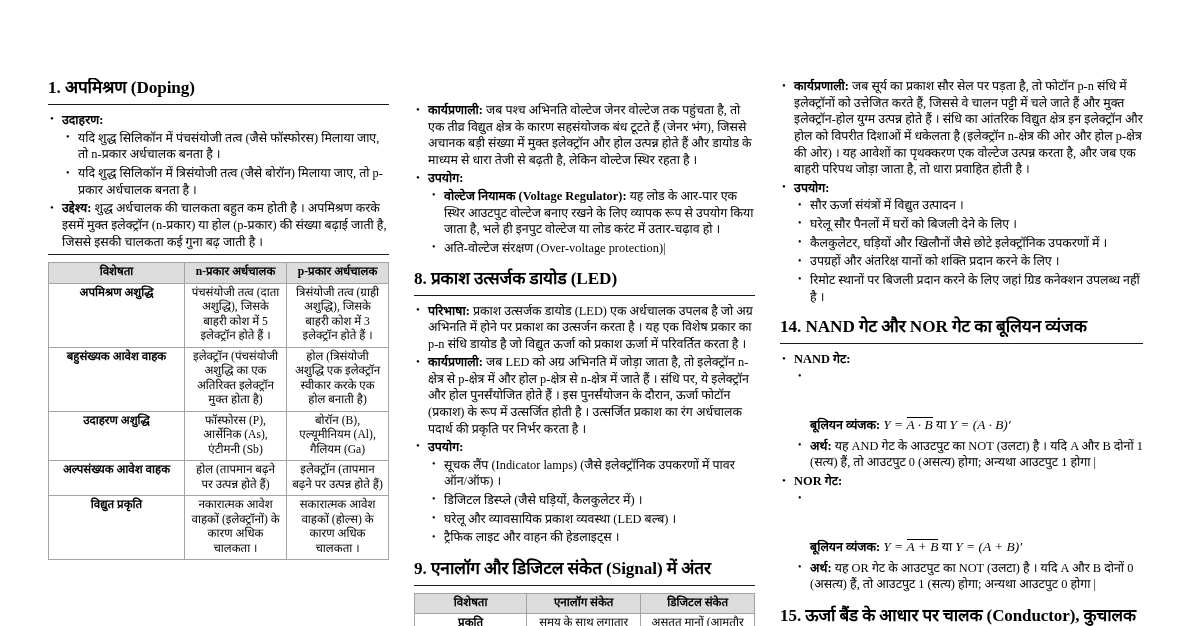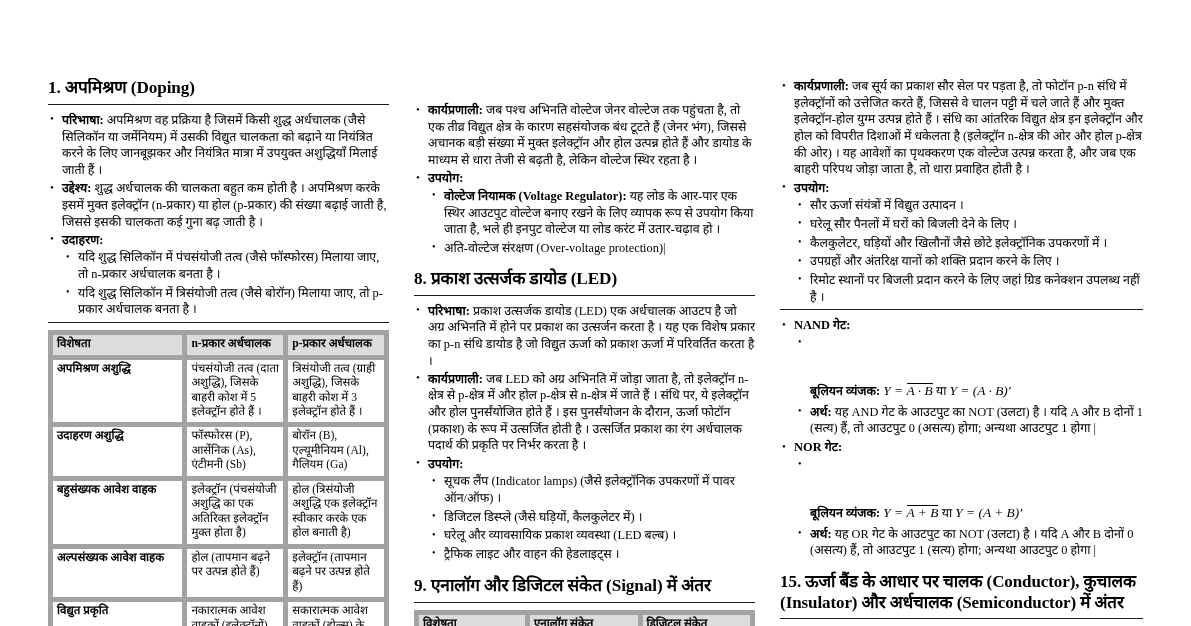--- a/index.html
+++ b/index.html
@@ -95,26 +95,26 @@
   }
   b, .b { font-weight: bold; }
 
   table.t {
     border-collapse: collapse;
     width: 100%;
     table-layout: fixed;
     margin-top: 1px;
   }
   table.t td, table.t th {
-    border: 5px solid #a3a3a3;
+    border: 1px solid #a3a3a3;
     padding: 2px 4px 3px 4px;
     font-size: 11.6px;
     line-height: 1.25;
     vertical-align: top;
-    text-align: left;
+    text-align: center;
     word-wrap: break-word;
   }
   table.t thead td {
     background: #dcdcdc;
     font-weight: bold;
   }
   table.t tbody td:first-child {
     font-weight: bold;
   }
   .math {
@@ -134,28 +134,27 @@
 <body>
 
 <div class="page">
   <div class="columns">
 
     <div class="col c1">
 
       <h2 class="section">1. अपमिश्रण (Doping)</h2>
       <hr class="rule">
       <ul class="l1">
-        <li><b>परिभाषा:</b><span> अपमिश्रण वह प्रक्रिया है जिसमें किसी शुद्ध अर्धचालक (जैसे सिलिकॉन या जर्मेनियम) में उसकी विद्युत चालकता को बढ़ाने या नियंत्रित करने के लिए जानबूझकर और नियंत्रित मात्रा में उपयुक्त अशुद्धियाँ मिलाई जाती हैं ।</span></li>
-        <li><b>उद्देश्य:</b><span> शुद्ध अर्धचालक की चालकता बहुत कम होती है ।  अपमिश्रण करके इसमें मुक्त इलेक्ट्रॉन (n-प्रकार) या होल (p-प्रकार) की संख्या बढ़ाई जाती है, जिससे इसकी चालकता कई गुना बढ़ जाती है ।</span></li>
         <li><b>उदाहरण:</b>
           <ul class="l2">
             <li>यदि शुद्ध सिलिकॉन में पंचसंयोजी तत्व (जैसे फॉस्फोरस) मिलाया जाए, तो n-प्रकार अर्धचालक बनता है ।</li>
             <li>यदि शुद्ध सिलिकॉन में त्रिसंयोजी तत्व (जैसे बोरॉन) मिलाया जाए, तो p-प्रकार अर्धचालक बनता है ।</li>
           </ul>
         </li>
+        <li><b>उद्देश्य:</b><span> शुद्ध अर्धचालक की चालकता बहुत कम होती है ।  अपमिश्रण करके इसमें मुक्त इलेक्ट्रॉन (n-प्रकार) या होल (p-प्रकार) की संख्या बढ़ाई जाती है, जिससे इसकी चालकता कई गुना बढ़ जाती है ।</span></li>
       </ul>
 
       <hr class="rule">
       <table class="t">
         <colgroup>
           <col style="width:40%">
             <col style="width:30%">
             <col style="width:30%">
         </colgroup>
         <thead>
@@ -165,30 +164,30 @@
             <td>p-प्रकार अर्धचालक</td>
           </tr>
         </thead>
         <tbody>
           <tr>
             <td>अपमिश्रण अशुद्धि</td>
             <td>पंचसंयोजी तत्व (दाता अशुद्धि), जिसके बाहरी कोश में 5 इलेक्ट्रॉन होते हैं ।</td>
             <td>त्रिसंयोजी तत्व (ग्राही अशुद्धि), जिसके बाहरी कोश में 3 इलेक्ट्रॉन होते हैं ।</td>
           </tr>
           <tr>
+            <td>बहुसंख्यक आवेश वाहक</td>
+            <td>इलेक्ट्रॉन (पंचसंयोजी अशुद्धि का एक अतिरिक्त इलेक्ट्रॉन मुक्त होता है)</td>
+            <td>होल (त्रिसंयोजी अशुद्धि एक इलेक्ट्रॉन स्वीकार करके एक होल बनाती है)</td>
+          </tr>
+          <tr>
             <td>उदाहरण अशुद्धि</td>
             <td>फॉस्फोरस (P), आर्सेनिक (As), एंटीमनी (Sb)</td>
             <td>बोरॉन (B), एल्यूमीनियम (Al), गैलियम (Ga)</td>
           </tr>
           <tr>
-            <td>बहुसंख्यक आवेश वाहक</td>
-            <td>इलेक्ट्रॉन (पंचसंयोजी अशुद्धि का एक अतिरिक्त इलेक्ट्रॉन मुक्त होता है)</td>
-            <td>होल (त्रिसंयोजी अशुद्धि एक इलेक्ट्रॉन स्वीकार करके एक होल बनाती है)</td>
-          </tr>
-          <tr>
             <td>अल्पसंख्यक आवेश वाहक</td>
             <td>होल (तापमान बढ़ने पर उत्पन्न होते हैं)</td>
             <td>इलेक्ट्रॉन (तापमान बढ़ने पर उत्पन्न होते हैं)</td>
           </tr>
           <tr>
             <td>विद्युत प्रकृति</td>
             <td>नकारात्मक आवेश वाहकों (इलेक्ट्रॉनों) के कारण अधिक चालकता ।</td>
             <td>सकारात्मक आवेश वाहकों (होल्स) के कारण अधिक चालकता ।</td>
           </tr>
         </tbody>
@@ -204,21 +203,21 @@
           <ul class="l2">
             <li><b>वोल्टेज नियामक (Voltage Regulator):</b><span> यह लोड के आर-पार एक स्थिर आउटपुट वोल्टेज बनाए रखने के लिए व्यापक रूप से उपयोग किया जाता है, भले ही इनपुट वोल्टेज या लोड करंट में उतार-चढ़ाव हो ।</span></li>
             <li><span>अति-वोल्टेज संरक्षण (Over-voltage protection)|</span></li>
           </ul>
         </li>
       </ul>
 
       <h2 class="section" style="margin-top:12px">8. प्रकाश उत्सर्जक डायोड (LED)</h2>
       <hr class="rule">
       <ul class="l1">
-        <li><b>परिभाषा:</b><span> प्रकाश उत्सर्जक डायोड (LED) एक अर्धचालक आउटप है जो अग्र अभिनति में होने पर प्रकाश का उत्सर्जन करता है ।  यह एक विशेष प्रकार का p-n संधि डायोड है जो विद्युत ऊर्जा को प्रकाश ऊर्जा में परिवर्तित करता है ।</span></li>
+        <li><b>परिभाषा:</b><span> प्रकाश उत्सर्जक डायोड (LED) एक अर्धचालक उपलब है जो अग्र अभिनति में होने पर प्रकाश का उत्सर्जन करता है ।  यह एक विशेष प्रकार का p-n संधि डायोड है जो विद्युत ऊर्जा को प्रकाश ऊर्जा में परिवर्तित करता है ।</span></li>
         <li><b>कार्यप्रणाली:</b><span> जब LED को अग्र अभिनति में जोड़ा जाता है, तो इलेक्ट्रॉन n-क्षेत्र से p-क्षेत्र में और होल p-क्षेत्र से n-क्षेत्र में जाते हैं ।  संधि पर, ये इलेक्ट्रॉन और होल पुनर्संयोजित होते हैं ।  इस पुनर्संयोजन के दौरान, ऊर्जा फोटॉन (प्रकाश) के रूप में उत्सर्जित होती है ।  उत्सर्जित प्रकाश का रंग अर्धचालक पदार्थ की प्रकृति पर निर्भर करता है ।</span></li>
         <li><b>उपयोग:</b>
           <ul class="l2">
             <li>सूचक लैंप (Indicator lamps) (जैसे इलेक्ट्रॉनिक उपकरणों में पावर ऑन/ऑफ) ।</li>
             <li>डिजिटल डिस्प्ले (जैसे घड़ियों, कैलकुलेटर में) ।</li>
             <li>घरेलू और व्यावसायिक प्रकाश व्यवस्था (LED बल्ब) ।</li>
             <li>ट्रैफिक लाइट और वाहन की हेडलाइट्स ।</li>
           </ul>
         </li>
       </ul>
@@ -257,20 +256,21 @@
           <ul class="l2">
             <li>सौर ऊर्जा संयंत्रों में विद्युत उत्पादन ।</li>
             <li>घरेलू सौर पैनलों में घरों को बिजली देने के लिए ।</li>
             <li>कैलकुलेटर, घड़ियों और खिलौनों जैसे छोटे इलेक्ट्रॉनिक उपकरणों में ।</li>
             <li>उपग्रहों और अंतरिक्ष यानों को शक्ति प्रदान करने के लिए ।</li>
             <li>रिमोट स्थानों पर बिजली प्रदान करने के लिए जहां ग्रिड कनेक्शन उपलब्ध नहीं है ।</li>
           </ul>
         </li>
       </ul>
 
+      <h2 class="section" style="margin-top:12px">14. NAND गेट और NOR गेट का बूलियन व्यंजक</h2>
       <hr class="rule">
       <ul class="l1">
         <li><b>NAND गेट:</b>
           <ul class="l2">
             <li style="line-height:1.6;">
               <b>बूलियन व्यंजक:</b>
               <span class="math">
                 <span>Y =</span>
                 <span class="ovr">A · B</span>
               </span>

